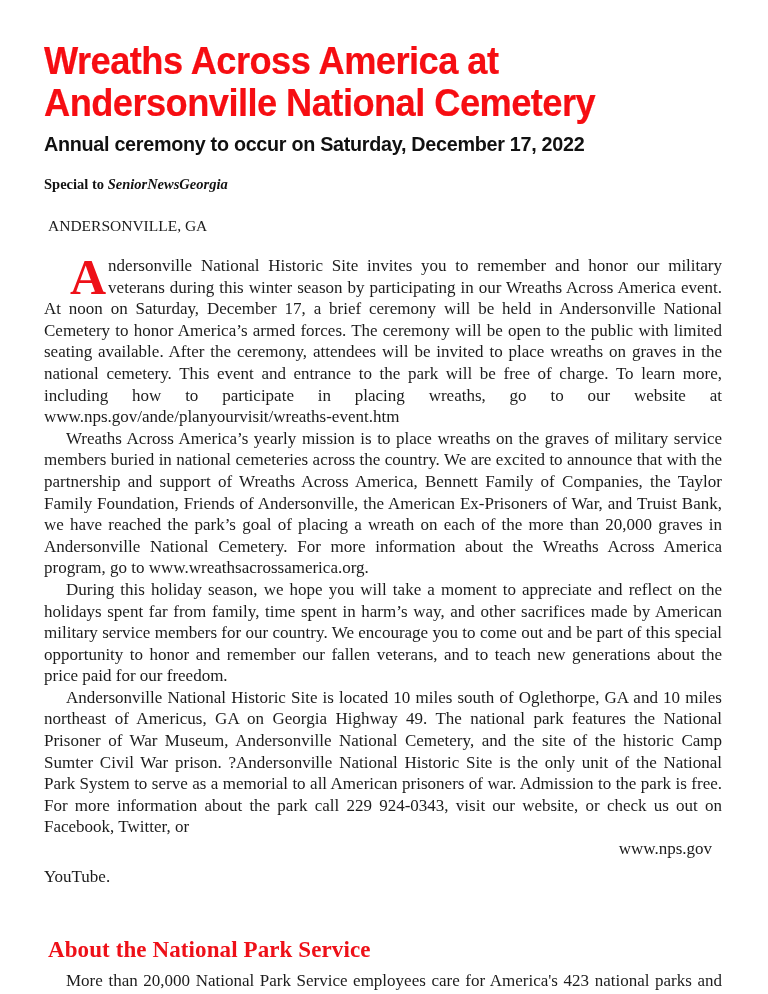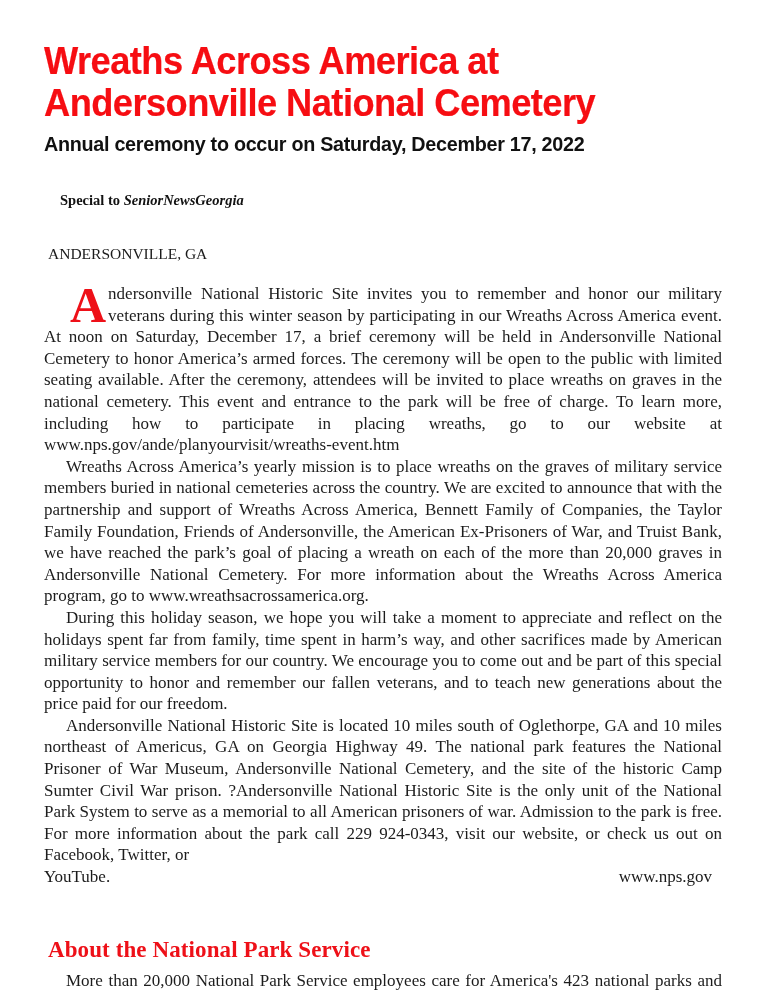--- a/index.html
+++ b/index.html
@@ -65,21 +65,21 @@
     letter-spacing: -0.3px;
     color: #111111;
     transform: scaleX(0.94);
     transform-origin: left top;
     width: 107%;
     white-space: nowrap;
   }
 
   
   .byline {
-    margin: 16px;
+    margin: 0;
     padding-top: 20px;
     font-family: "Liberation Serif", "DejaVu Serif", serif;
     font-size: 14.5px;
     line-height: 17px;
     font-weight: 700;
     color: #121212;
   }
   .byline .pub {
     font-style: italic;
     font-weight: 700;
@@ -132,20 +132,21 @@
     display: block;
     width: 100%;
     overflow: hidden;
     font-family: "Liberation Serif", "DejaVu Serif", serif;
     font-size: 17px;
     line-height: 21.6px;
     text-indent: 0;
   }
   .tail-line .left {
     float: left;
+    margin-top: 28px;
   }
   .tail-line .right {
     float: right;
     padding-right: 10px;
   }
 
   
   .about-wrap {
     padding-top: 45px;
   }

